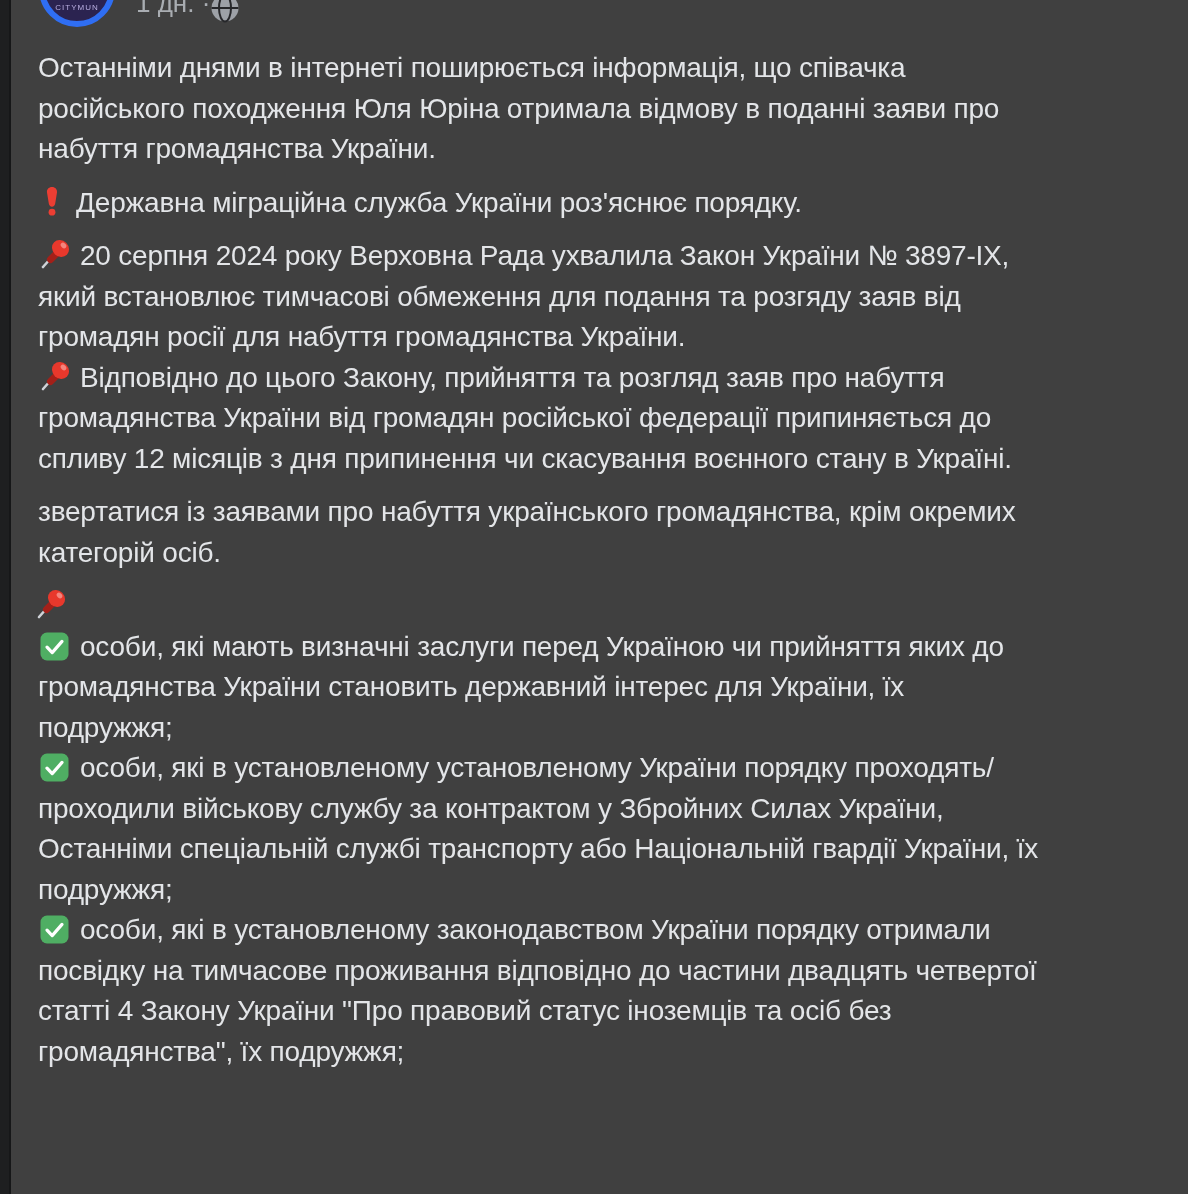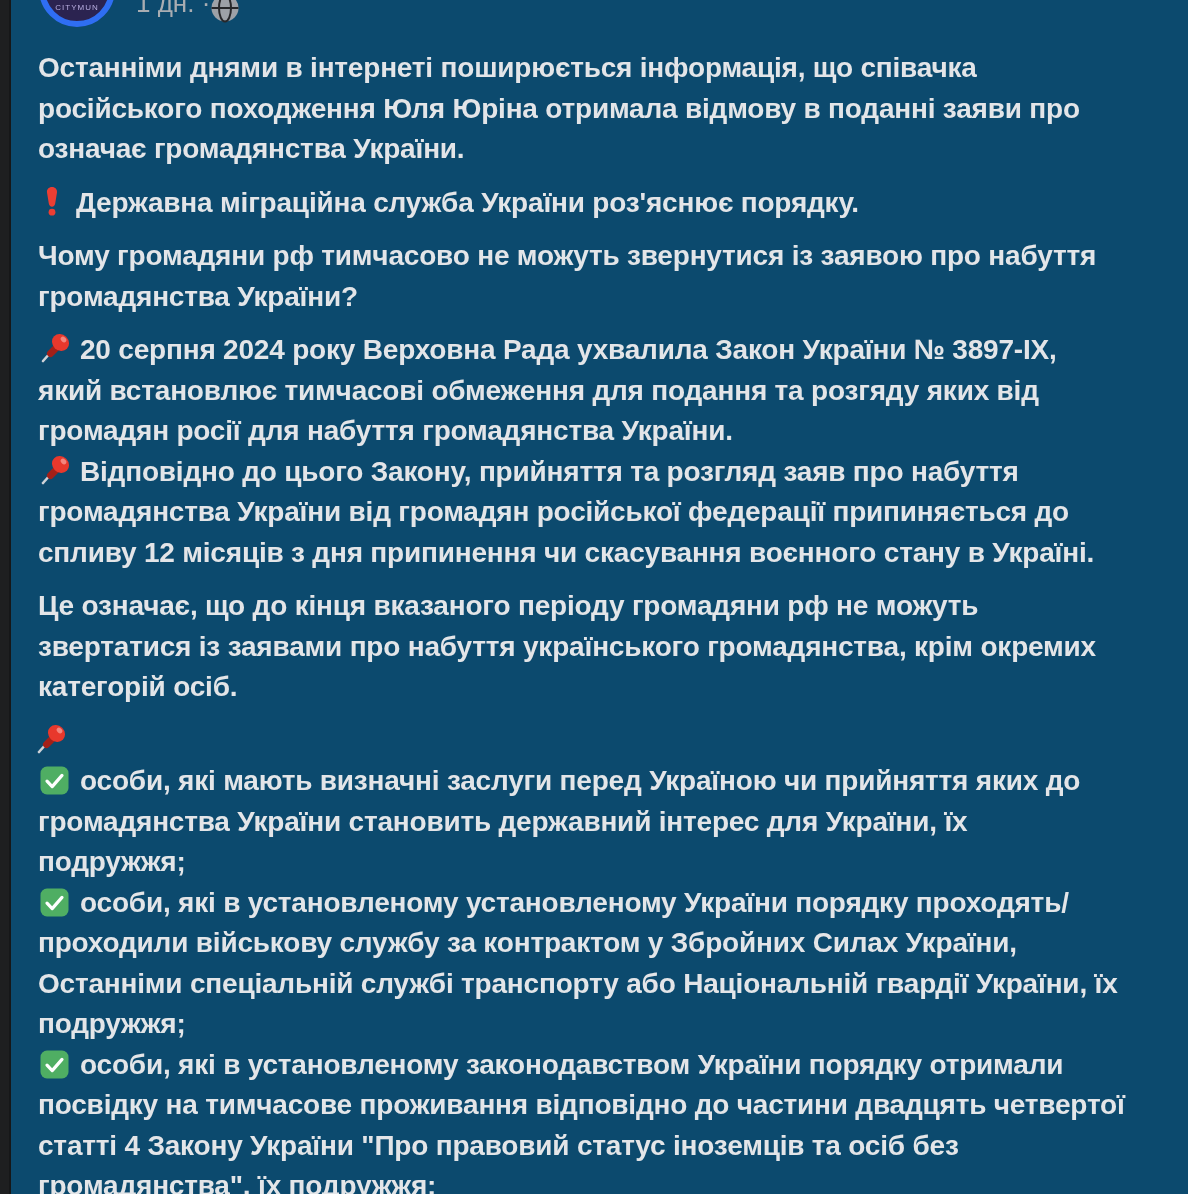--- a/index.html
+++ b/index.html
@@ -1,34 +1,34 @@
 <!DOCTYPE html>
 <html><head>
 <meta charset="utf-8">
 <style>
   html,body{margin:0;padding:0;background:#111;}
   .screen{
     position:relative;width:1188px;height:1194px;overflow:hidden;
-    background:#0c4a6e;color:#e3e5e8;
+    background:#404040;color:#e3e5e8;
     font-family:"Liberation Sans",sans-serif;
   }
   .left-strip{position:absolute;left:0;top:0;width:9px;height:100%;
     background:#1e1f20;border-right:2px solid #161718;}
   
   .avatar{position:absolute;left:39px;top:-49px;width:76px;height:76px;
     border-radius:50%;border:6px solid #2f6ef3;background:#2b2350;
     box-sizing:border-box;overflow:hidden;}
   .avatar-text{position:absolute;left:0;top:46px;width:100%;text-align:center;
     font-size:8px;letter-spacing:1px;color:#b9aee0;}
   .timestamp{position:absolute;left:136px;top:-12px;font-size:26px;color:#a9adb2;}
   .globe{position:absolute;left:210px;top:-7px;line-height:0;}
   
   .content{position:absolute;left:0;top:0;width:100%;box-sizing:border-box;
     padding:48px 40px 0 38px;font-size:28px;line-height:40.5px;letter-spacing:-0.2px;}
-  .para{margin:0 0 13px 0;font-weight:bold;}
+  .para{margin:0 0 13px 0;}
   .line{white-space:nowrap;}
   .icon{display:inline-block;vertical-align:-7px;line-height:0;}
   .icon-excl{vertical-align:-4px;margin:0 14px 0 4px;}
   .icon-pin{margin-right:8px;}
   .icon-pin-tight{margin-left:-4px;margin-right:2px;}
   .icon-check{vertical-align:-5px;margin:0 11px 0 2px;}
 </style>
 </head>
 <body>
 
@@ -45,68 +45,63 @@
       <ellipse cx="15" cy="15" rx="6" ry="13.5" fill="none" stroke="#26272a" stroke-width="2"></ellipse>
       <line x1="1.5" y1="15" x2="28.5" y2="15" stroke="#26272a" stroke-width="2"></line>
     </svg>
   </span>
 
   <div class="content">
 
     <div class="para">
       <div class="line"><span>Останніми днями в інтернеті поширюється інформація, що співачка</span></div>
       <div class="line"><span>російського походження Юля Юріна отримала відмову в поданні заяви про</span></div>
-      <div class="line"><span>означає громадянства України.</span></div>
+      <div class="line"><span>набуття громадянства України.</span></div>
     </div>
 
     <div class="para">
       <div class="line">
         <span class="icon icon-excl">
           <svg width="20" height="30" viewBox="0 0 20 30">
             <path d="M10 1 C13.2 1 15.4 3.4 15 6.6 L13.2 17.6 C12.9 19.6 11.7 20.8 10 20.8 C8.3 20.8 7.1 19.6 6.8 17.6 L5 6.6 C4.6 3.4 6.8 1 10 1 Z" fill="#ec3e33"></path>
             <circle cx="10" cy="26.2" r="3.4" fill="#ec3e33"></circle>
           </svg>
         </span><span>Державна міграційна служба України роз'яснює порядку.</span>
       </div>
     </div>
 
-    <div class="para">
-      <div class="line"><span>Чому громадяни рф тимчасово не можуть звернутися із заявою про набуття</span></div>
-      <div class="line"><span>громадянства України?</span></div>
-    </div>
 
     <div class="para">
       <div class="line">
         <span class="icon icon-pin">
           <svg width="34" height="34" viewBox="0 0 34 34">
             <path d="M5 29 L13 20" stroke="#cfd3d8" stroke-width="2.6" stroke-linecap="round"></path>
             <path d="M12.5 21.5 L20 14" stroke="#a32019" stroke-width="7" stroke-linecap="round"></path>
             <ellipse cx="22.5" cy="10.5" rx="9" ry="8" fill="#e8382c" transform="rotate(45 22.5 10.5)"></ellipse>
             <ellipse cx="25.5" cy="7.5" rx="3.2" ry="2.4" fill="#f4857d" transform="rotate(45 25.5 7.5)"></ellipse>
           </svg>
         </span><span>20 серпня 2024 року Верховна Рада ухвалила Закон України № 3897-IX,</span>
       </div>
-      <div class="line"><span>який встановлює тимчасові обмеження для подання та розгяду яких від</span></div>
+      <div class="line"><span>який встановлює тимчасові обмеження для подання та розгяду заяв від</span></div>
       <div class="line"><span>громадян росії для набуття громадянства України.</span></div>
       <div class="line">
         <span class="icon icon-pin">
           <svg width="34" height="34" viewBox="0 0 34 34">
             <path d="M5 29 L13 20" stroke="#cfd3d8" stroke-width="2.6" stroke-linecap="round"></path>
             <path d="M12.5 21.5 L20 14" stroke="#a32019" stroke-width="7" stroke-linecap="round"></path>
             <ellipse cx="22.5" cy="10.5" rx="9" ry="8" fill="#e8382c" transform="rotate(45 22.5 10.5)"></ellipse>
             <ellipse cx="25.5" cy="7.5" rx="3.2" ry="2.4" fill="#f4857d" transform="rotate(45 25.5 7.5)"></ellipse>
           </svg>
         </span><span>Відповідно до цього Закону, прийняття та розгляд заяв про набуття</span>
       </div>
       <div class="line"><span>громадянства України від громадян російської федерації припиняється до</span></div>
       <div class="line"><span>спливу 12 місяців з дня припинення чи скасування воєнного стану в Україні.</span></div>
     </div>
 
     <div class="para">
-      <div class="line"><span>Це означає, що до кінця вказаного періоду громадяни рф не можуть</span></div>
       <div class="line"><span>звертатися із заявами про набуття українського громадянства, крім окремих</span></div>
       <div class="line"><span>категорій осіб.</span></div>
     </div>
 
     <div class="para">
       <div class="line">
         <span class="icon icon-pin-tight">
           <svg width="34" height="34" viewBox="0 0 34 34">
             <path d="M5 29 L13 20" stroke="#cfd3d8" stroke-width="2.6" stroke-linecap="round"></path>
             <path d="M12.5 21.5 L20 14" stroke="#a32019" stroke-width="7" stroke-linecap="round"></path>

